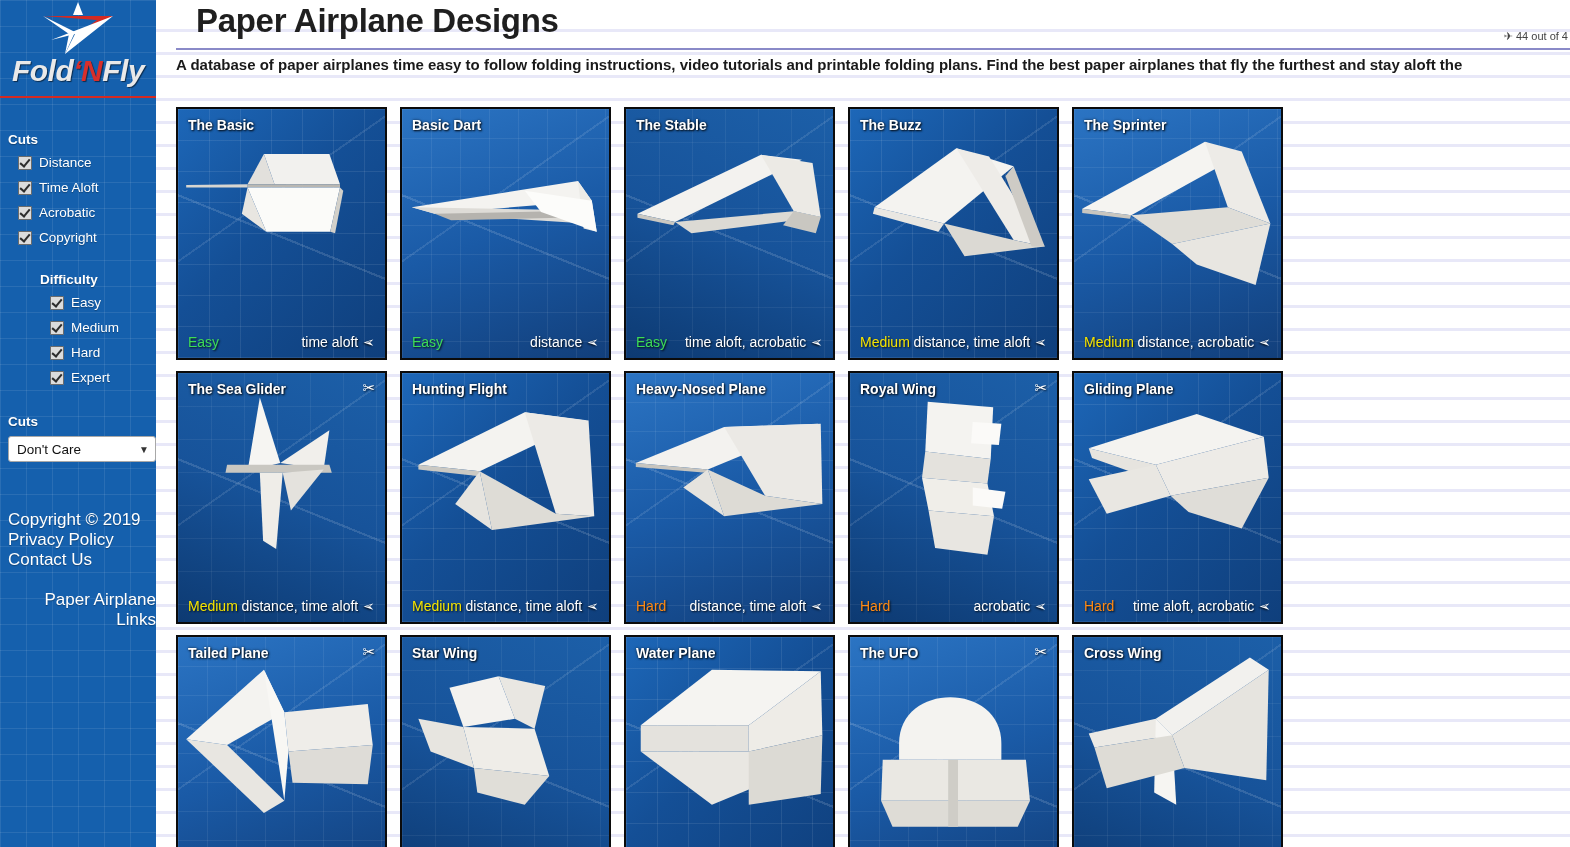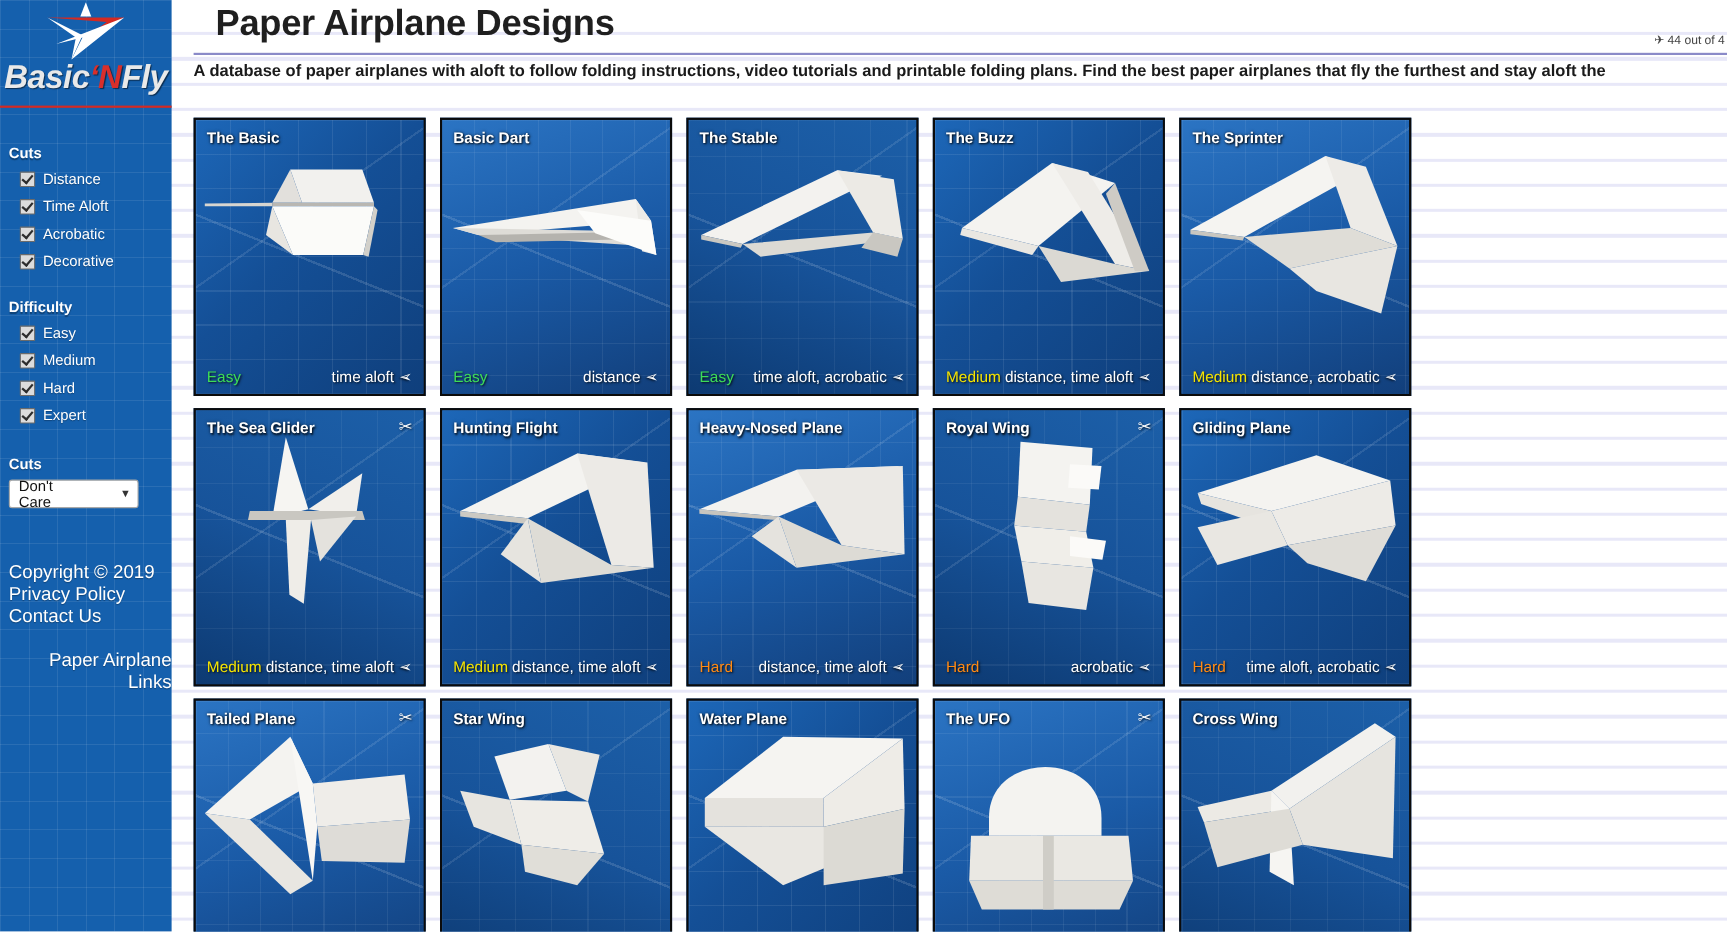--- a/index.html
+++ b/index.html
@@ -82,25 +82,25 @@
   .cbox::after {
     content: "";
     position: absolute;
     left: 3px; top: 0px;
     width: 4px; height: 8px;
     border: solid #2d2d2d;
     border-width: 0 2px 2px 0;
     transform: rotate(40deg);
   }
   #grp-type { margin-top: 32px; }
-  #grp-diff { margin-top: 22px; }
+  #grp-diff { margin-top: 22px; padding-left: 32px; }
   #grp-cuts { margin-top: 24px; }
   #cuts-select {
     margin: 4px 0 0 8px;
-    width: 118px; height: 26px;
+    width: 148px; height: 26px;
     background: #ffffff;
     border: 1px solid #a8a8a8;
     border-radius: 3px;
     color: #111;
     font-size: 13.5px;
     display: flex; align-items: center;
     justify-content: space-between;
     padding: 0 6px 0 8px;
     box-sizing: border-box;
     gap: 32px;
@@ -229,41 +229,41 @@
 
   <div id="sidebar">
 
     <div id="logo-wrap">
       <svg id="logo-star" viewBox="0 0 86 54">
         <polygon points="43,0 48,13 38,13" fill="#ffffff"></polygon>
         <path d="M8,14 L78,14 L46,30 L62,18 Z" fill="#d42a22"></path>
         <path d="M78,14 L30,52 L40,32 L16,38 Z" fill="#ffffff"></path>
         <path d="M8,14 L40,30 L30,52 L34,32 Z" fill="#ffffff"></path>
       </svg>
-      <div id="logo-text"><span>Basic</span><span class="red">‘</span><span class="red">N</span><span>Fly</span></div>
+      <div id="logo-text"><span>Fold</span><span class="red">‘</span><span class="red">N</span><span>Fly</span></div>
       <div id="logo-rule"></div>
     </div>
 
     <div id="grp-type">
       <div class="side-group-title">Cuts</div>
       <label class="side-opt">
         <span class="cbox"></span>
         <span>Distance</span>
       </label>
       <label class="side-opt">
         <span class="cbox"></span>
         <span>Time Aloft</span>
       </label>
       <label class="side-opt">
         <span class="cbox"></span>
         <span>Acrobatic</span>
       </label>
       <label class="side-opt">
         <span class="cbox"></span>
-        <span>Decorative</span>
+        <span>Copyright</span>
       </label>
     </div>
 
     <div id="grp-diff">
       <div class="side-group-title">Difficulty</div>
       <label class="side-opt">
         <span class="cbox"></span>
         <span>Easy</span>
       </label>
       <label class="side-opt">
@@ -300,21 +300,21 @@
 
     <div id="page-title">Paper Airplane Designs</div>
 
     <div id="count-badge">
       <span class="plane-icon">✈</span><span>44 out of 4</span>
     </div>
 
     <div id="title-rule"></div>
 
     <div id="intro">
-      <span>A database of paper airplanes with aloft to follow folding instructions, video tutorials and printable folding plans. Find the best paper airplanes that fly the furthest and stay aloft the</span>
+      <span>A database of paper airplanes time easy to follow folding instructions, video tutorials and printable folding plans. Find the best paper airplanes that fly the furthest and stay aloft the</span>
     </div>
 
     <div id="grid">
 
       <div class="grid-row">
 
         <div class="card v1">
           <div class="bg"></div>
           <div class="diag"></div>
           <svg class="plane" viewBox="0 0 253 253">

